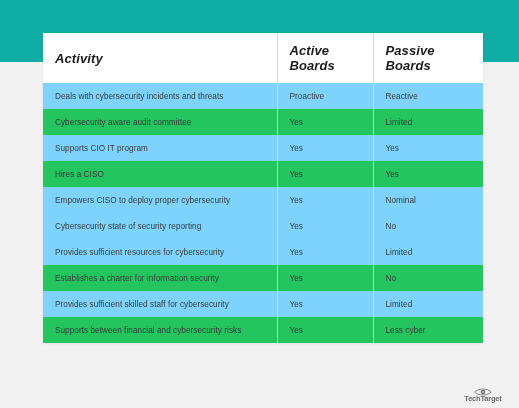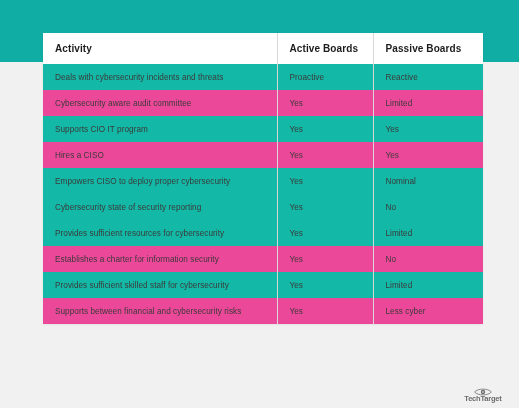--- a/index.html
+++ b/index.html
@@ -40,45 +40,46 @@
     width: 440px;
     table-layout: fixed;
   }
 
   table.comparison col.c-activity { width: 234px; }
   table.comparison col.c-active   { width: 96px; }
   table.comparison col.c-passive  { width: 110px; }
 
   thead th {
     background: #ffffff;
-    font-size: 10px;
+    font-size: 13px;
     font-weight: bold;
     color: #1c1c1c;
     text-align: left;
     padding: 10px 0 10px 12px;
     height: 29px;
     box-sizing: border-box;
     vertical-align: middle;
     letter-spacing: 0.1px;
+    font-style: italic;
   }
 
   tbody td {
     font-size: 8.2px;
     color: #3a3a3a;
     text-align: left;
     padding: 0 0 0 12px;
     height: 26px;
     vertical-align: middle;
     letter-spacing: 0.05px;
     white-space: nowrap;
     overflow: hidden;
   }
 
-  tbody tr.shade td { background: #14b8a6; }
-  tbody tr.plain td { background: #ec4899; }
+  tbody tr.shade td { background: #7dd3fc; }
+  tbody tr.plain td { background: #22c55e; }
 
   
   thead th.col-active,
   thead th.col-passive,
   tbody td.col-active,
   tbody td.col-passive {
     border-left: 1px solid #d8d8d8;
   }
 
   

